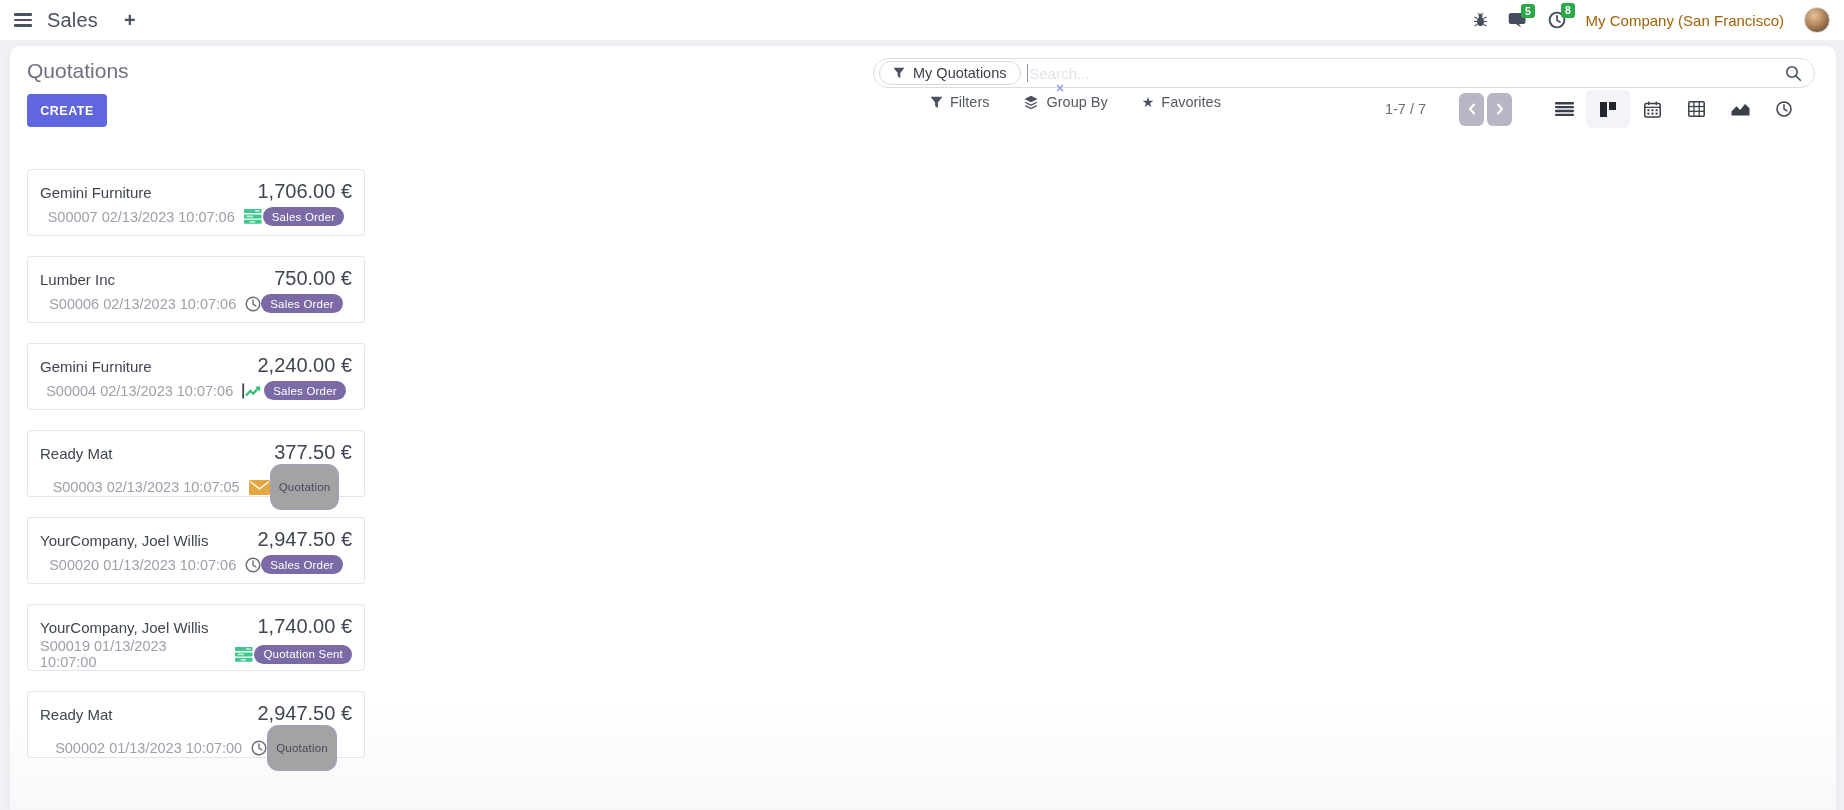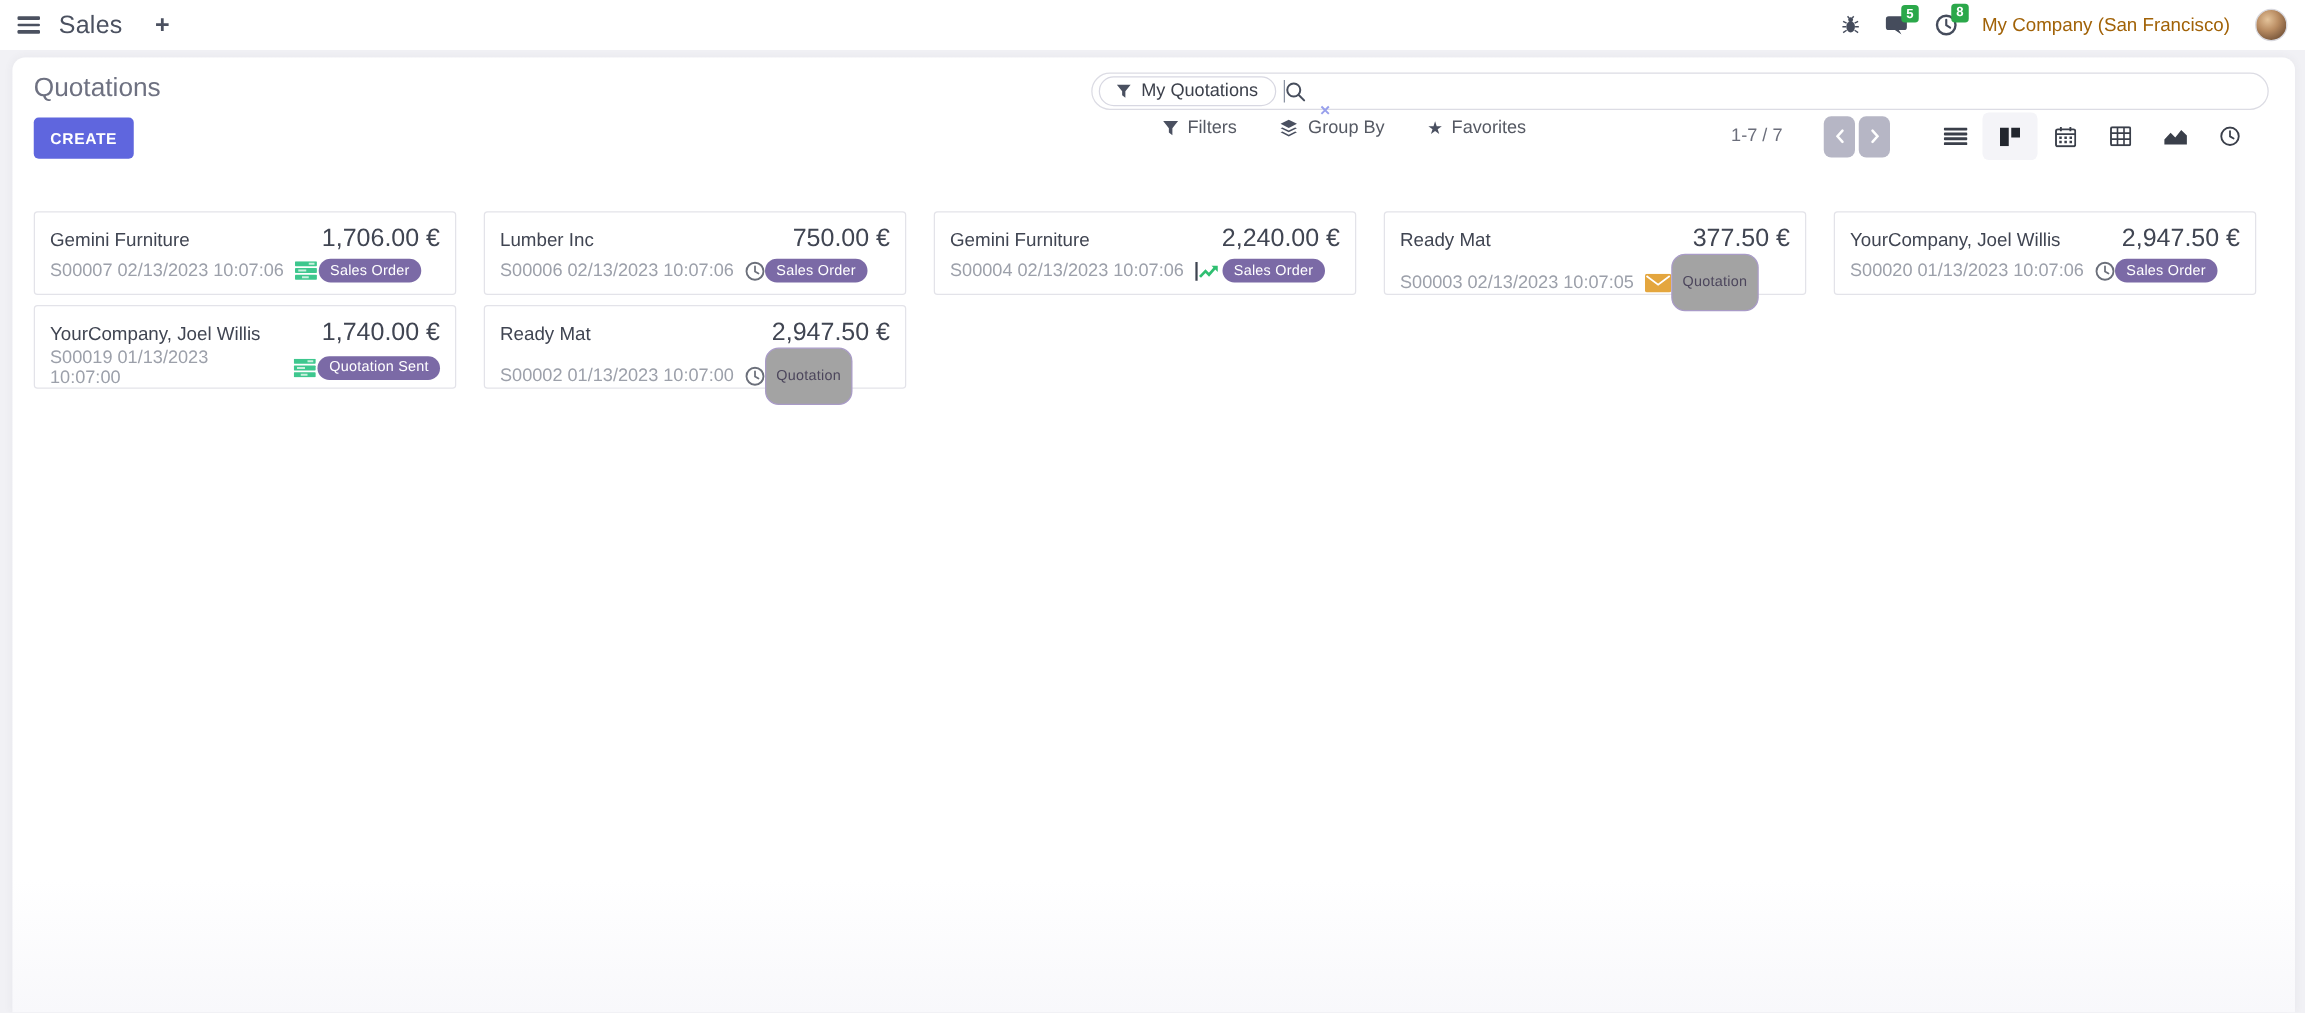--- a/index.html
+++ b/index.html
@@ -45,26 +45,26 @@
 
   
   .cp-right { position: absolute; right: 30px; top: 44px; display: flex; align-items: center; }
   .pager-text { font-size: 14.5px; color: #6b6e7b; margin-right: 30px; cursor: pointer; }
   .pg-btn { width: 25px; height: 33px; border-radius: 6px; background: #b6b6c5; border: none; display: inline-flex; align-items: center; justify-content: center; margin-left: 3px; cursor: default; }
   .switcher { display: flex; margin-left: 30px; }
   .sw-btn { width: 44px; height: 38px; display: inline-flex; align-items: center; justify-content: center; border-radius: 5px; cursor: pointer; }
   .sw-btn.active { background: #f4f4f8; }
 
   
-  .kanban { position: absolute; left: 17px; top: 123px; right: 17px; display: flex; flex-wrap: wrap; gap: 8px 22px; }
+  .kanban { position: absolute; left: 17px; top: 123px; right: 17px; display: flex; flex-wrap: wrap; gap: 20px 22px; flex-direction: column; }
   .card { width: 338px; height: 67px; background: #fff; border: 1px solid #e3e3e9; border-radius: 3px; padding: 10px 12px 9px; display: flex; flex-direction: column; justify-content: space-between; cursor: pointer; }
   .card-top { display: flex; justify-content: space-between; align-items: baseline; }
   .cust { font-size: 15px; color: #404552; font-weight: 500; }
   .amt { font-size: 20px; color: #404552; }
-  .card-bottom { display: flex; justify-content: flex-start; align-items: center; }
+  .card-bottom { display: flex; justify-content: center; align-items: center; }
   .card-bl { display: flex; align-items: center; gap: 9px; }
   .ref { font-size: 14.5px; color: #9ca0aa; }
   .act-icon { display: inline-flex; align-items: center; }
   .badge { font-size: 11.5px; padding: 3.5px 9px; border-radius: 11px; background: #7b6aa6; color: #fff; letter-spacing: .2px; white-space: nowrap; }
   .badge.outline { background: #a3a3a3; border: 1px solid #a99bc7; color: #4c465c; padding: 16px 8px; }
 </style>
 </head>
 <body>
 
 <div class="navbar">
@@ -118,20 +118,21 @@
     <div class="page-title">Quotations</div>
 
     <div class="searchbar">
       <span class="facet">
         <svg width="12" height="12" viewBox="0 0 12 12">
             <path d="M0.5 0.8h11L7.3 6v5.2L4.7 9.2V6z" fill="#4a5060"></path>
           </svg>
         <span class="facet-label">My Quotations</span>
       </span>
       <span class="caret"></span>
+      <input class="search-input" type="text" placeholder="Search..." style="">
       <svg width="17" height="17" viewBox="0 0 17 17">
         <circle cx="7" cy="7" r="5.2" fill="none" stroke="#474e5d" stroke-width="1.6"></circle>
         <line x1="11" y1="11" x2="15.3" y2="15.3" stroke="#474e5d" stroke-width="1.6" stroke-linecap="round"></line>
       </svg>
       <span class="facet-x">×</span>
     </div>
 
     <button class="create-btn">CREATE</button>
 
     <div class="filterbar">

